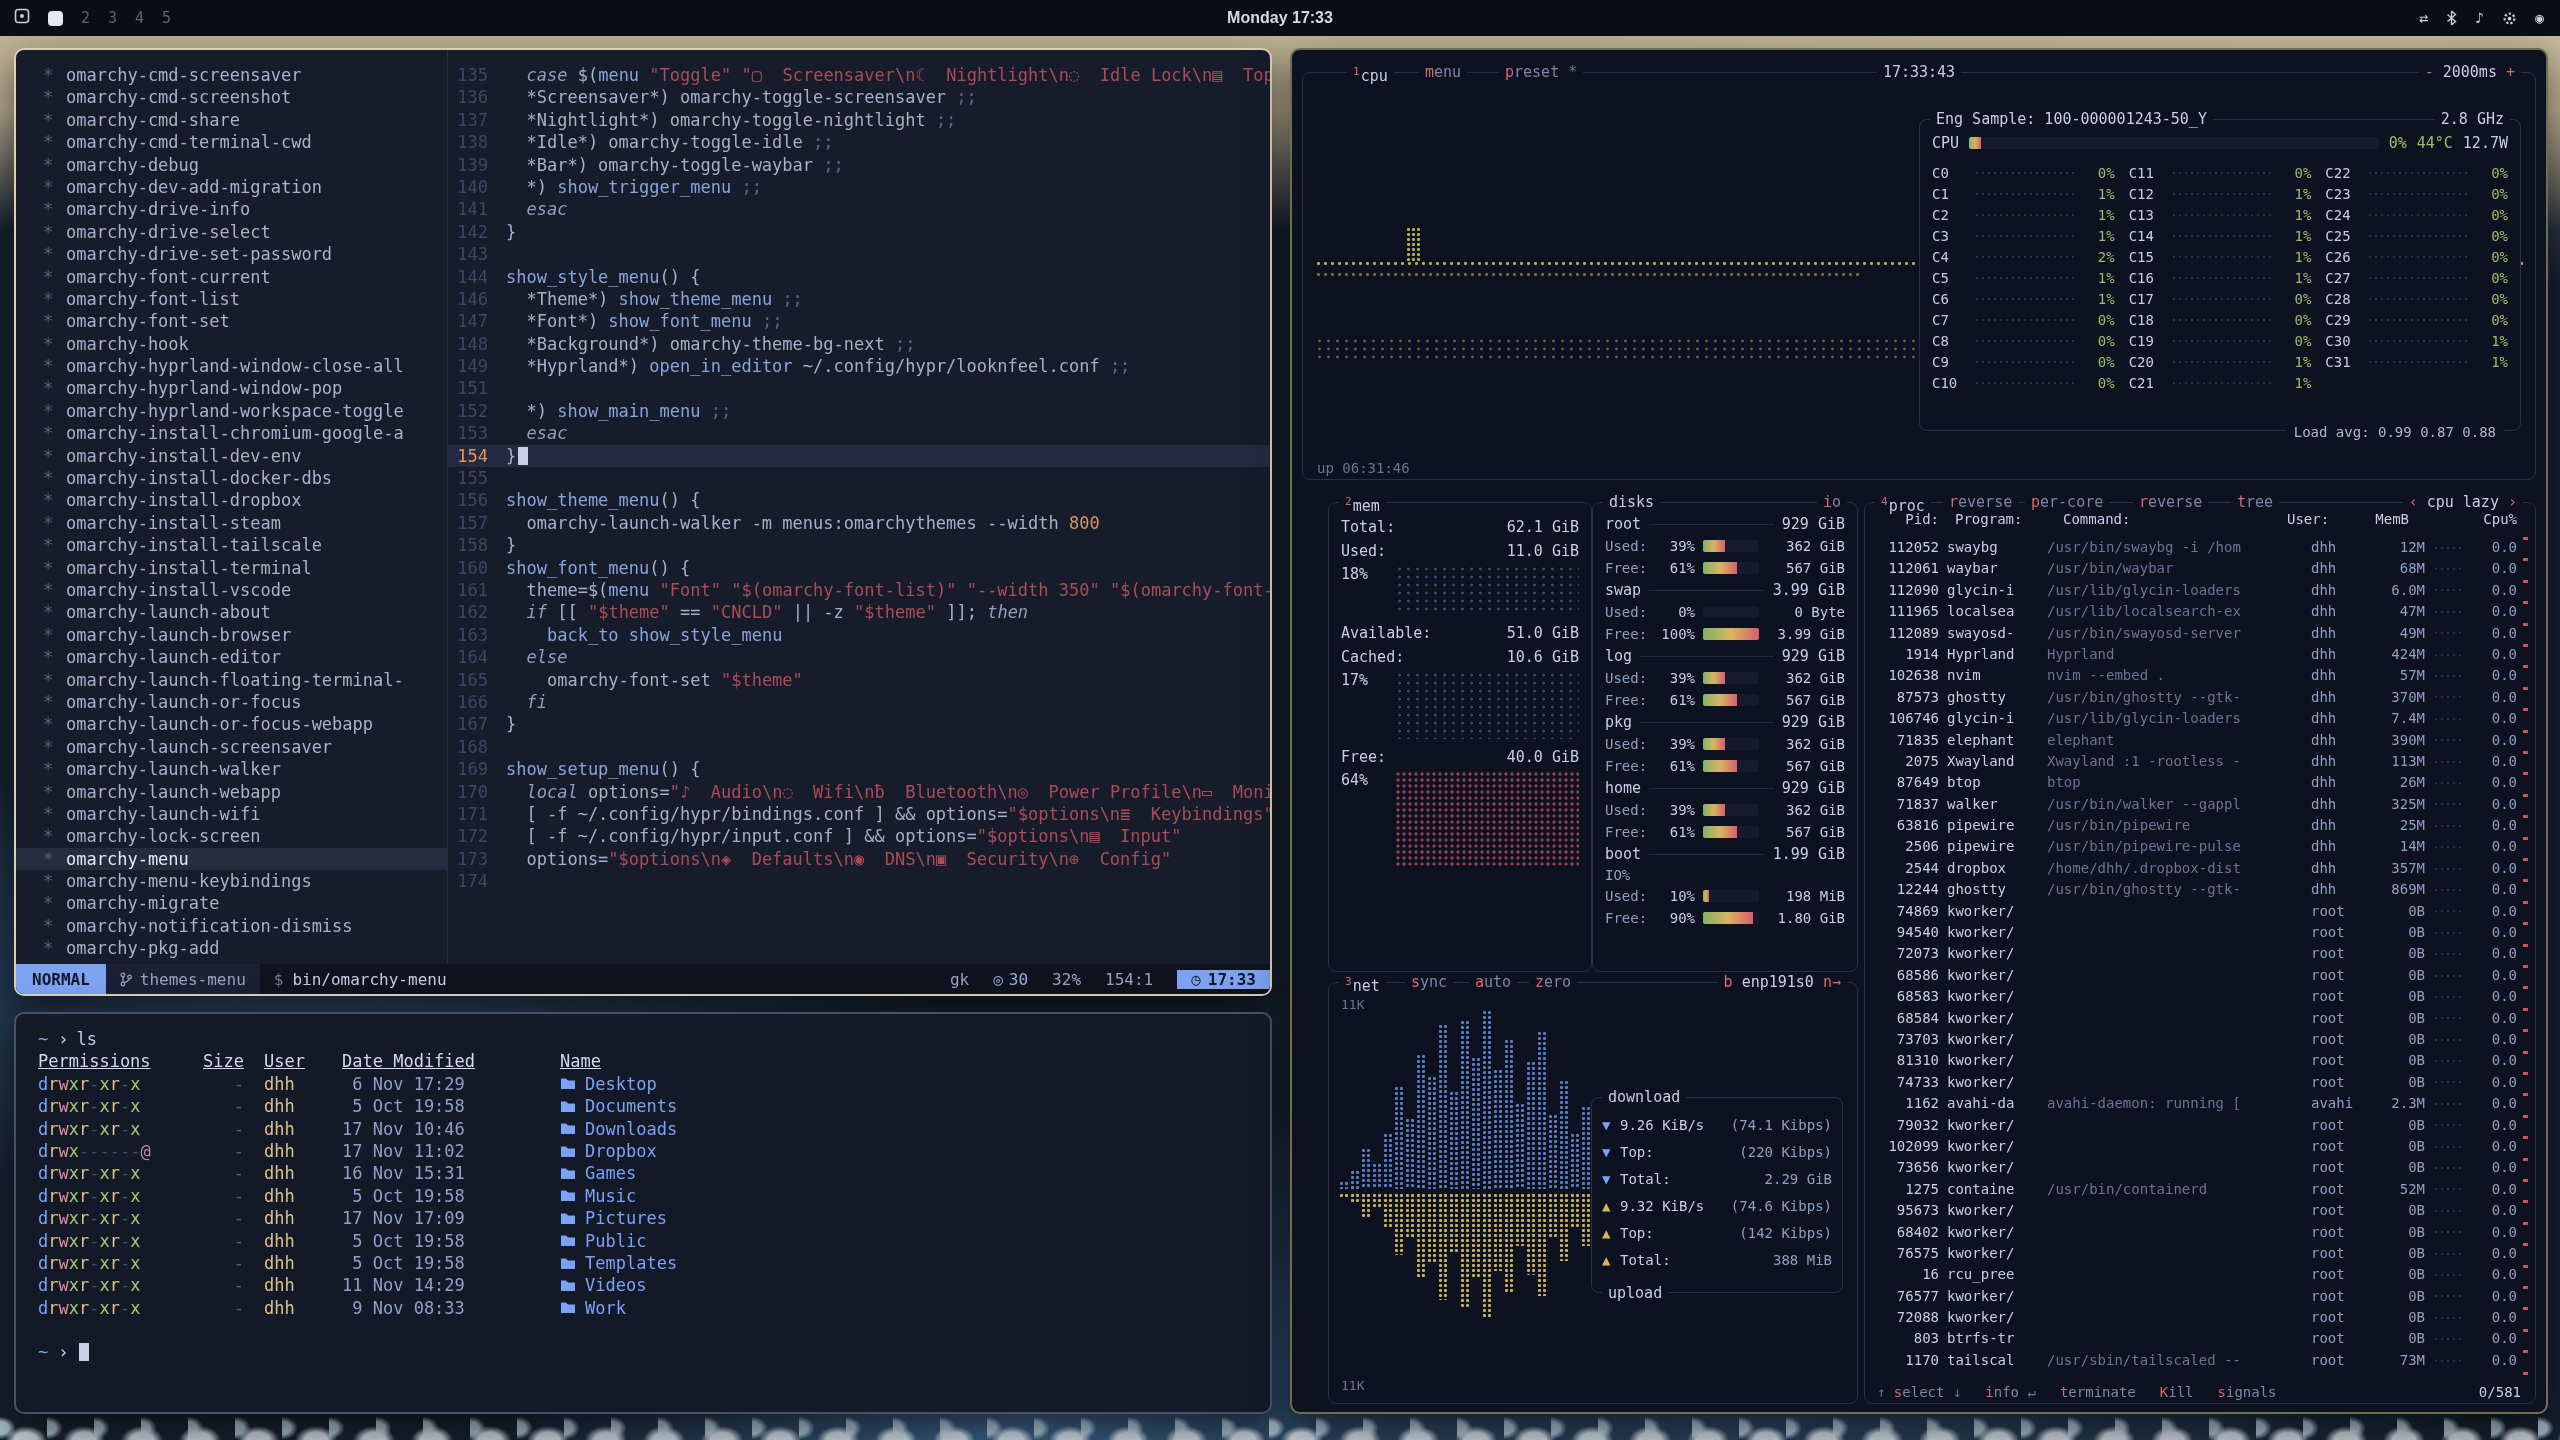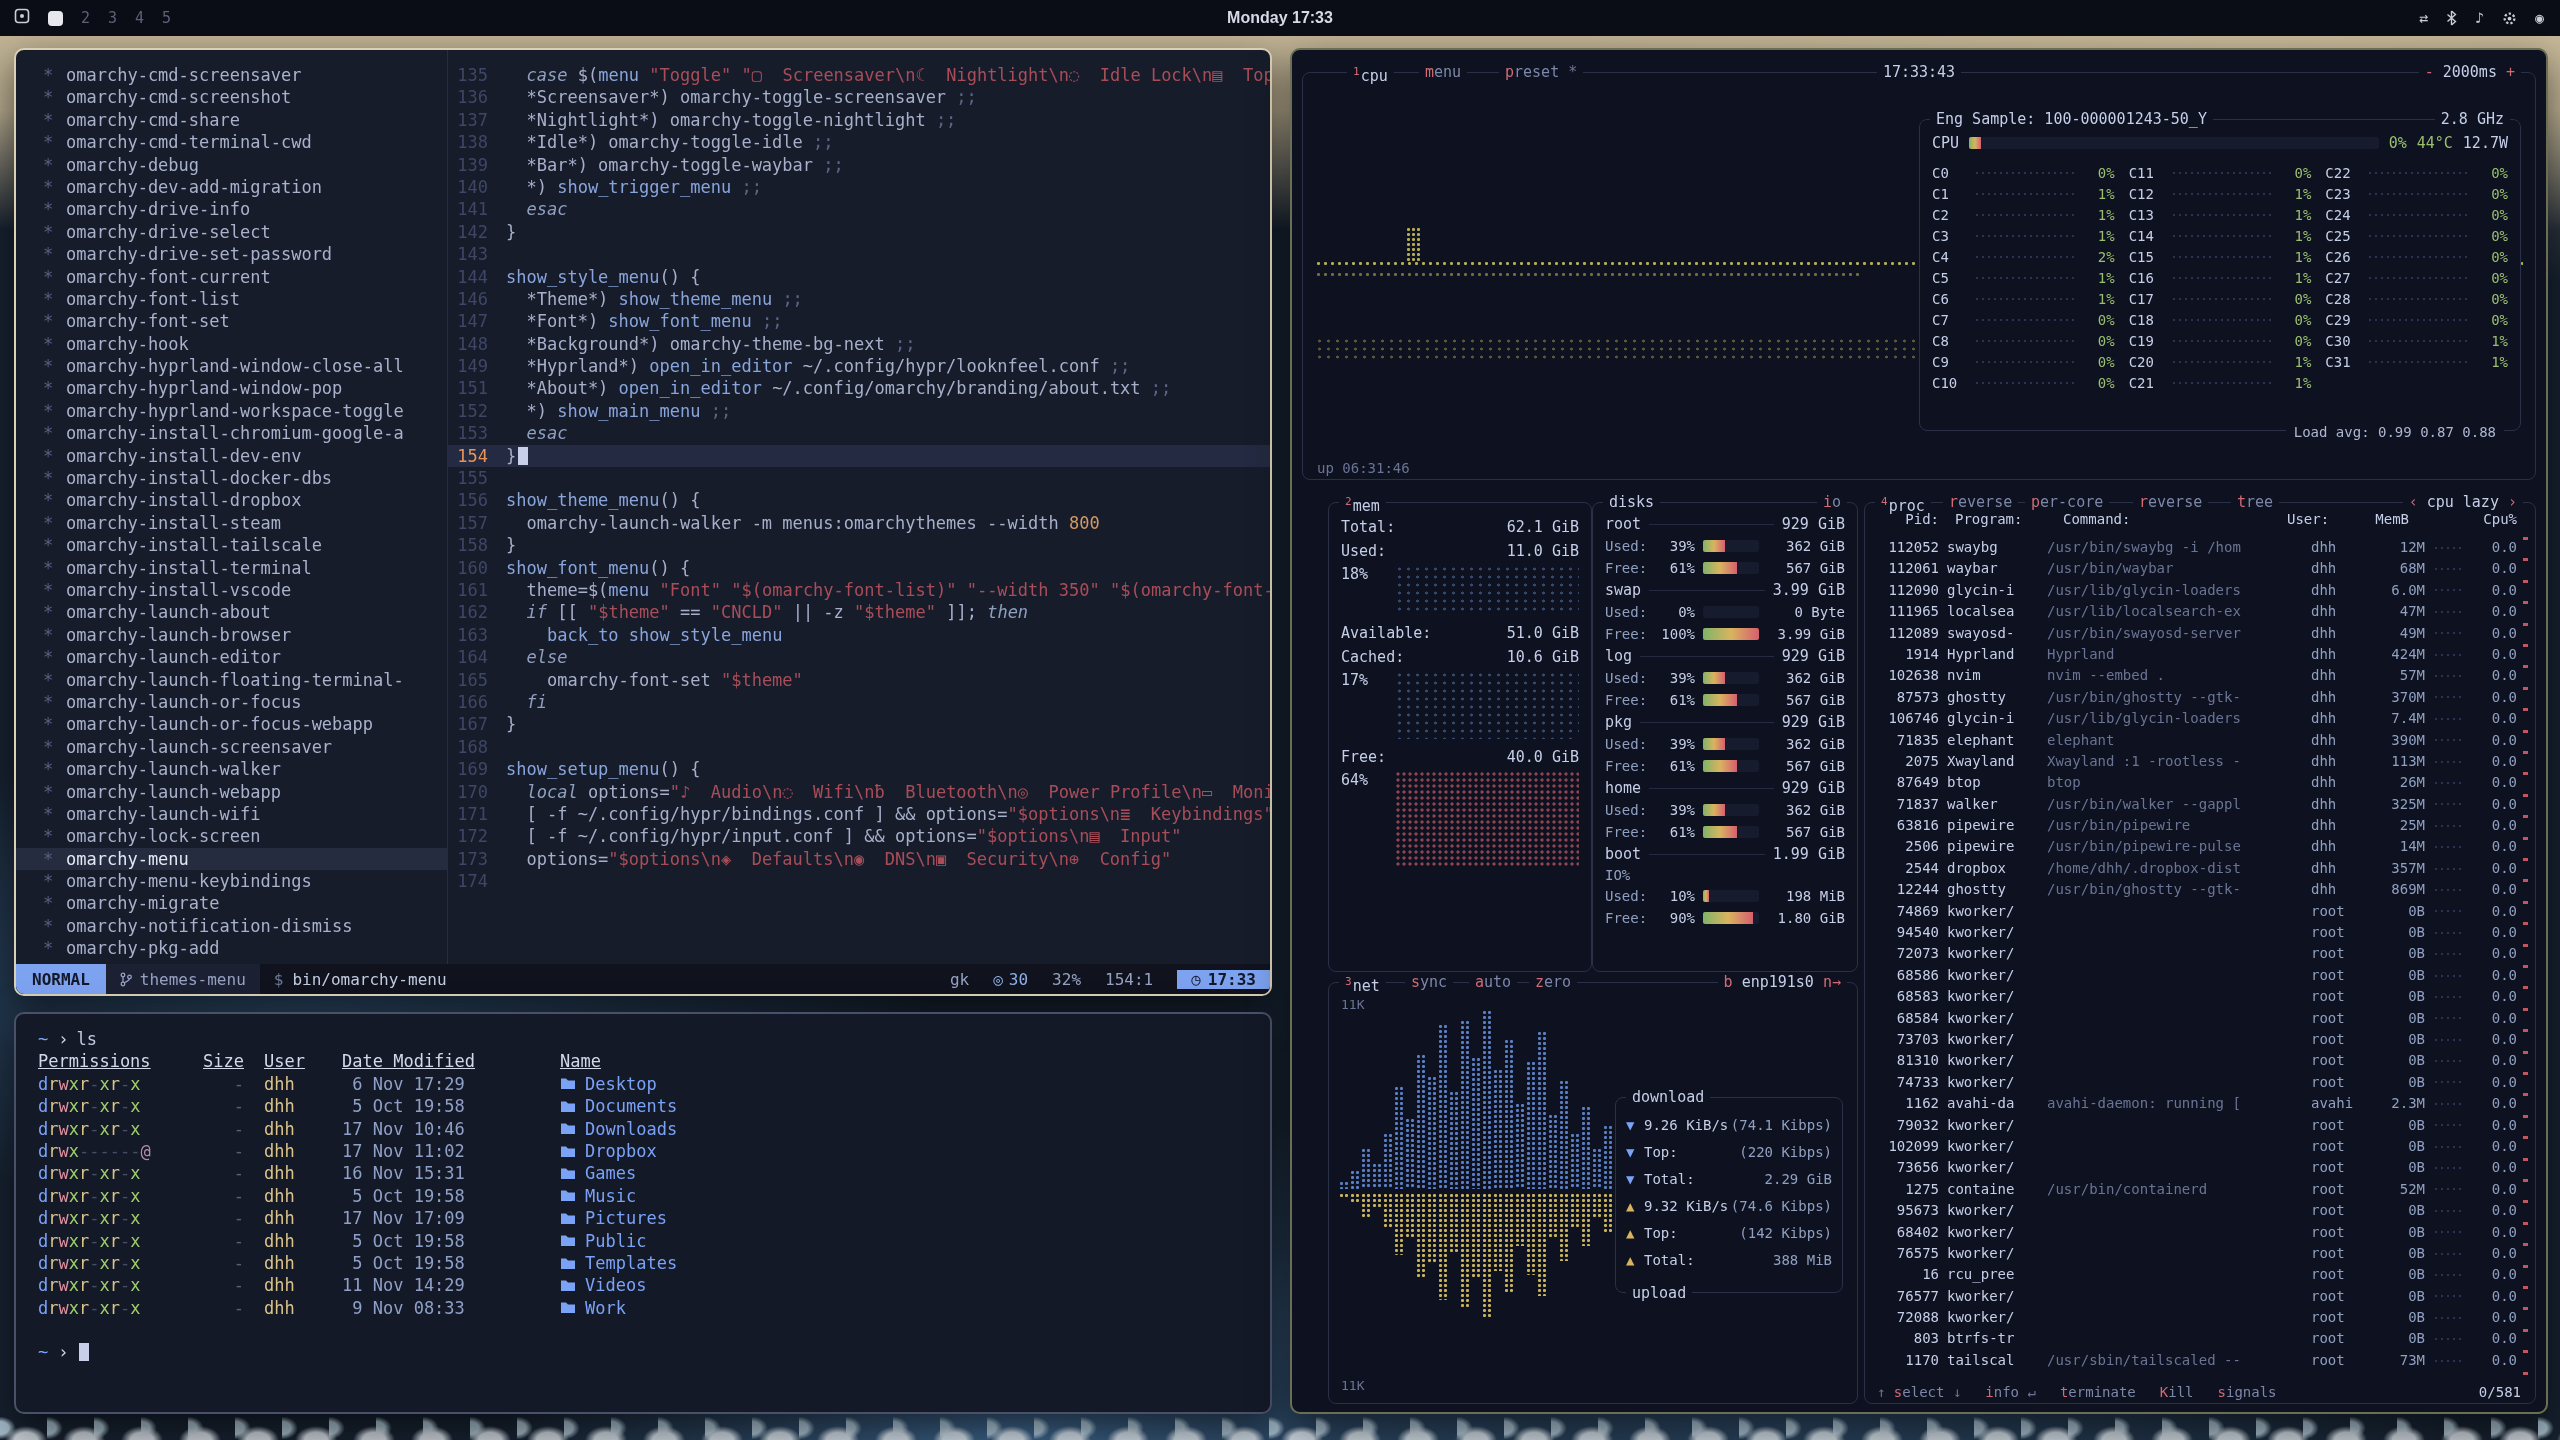--- a/index.html
+++ b/index.html
@@ -137,21 +137,21 @@
 
   .net-box{left:36px;top:932px;width:530px;height:422px}
   .ng{position:absolute;left:10px;right:10px;display:flex;align-items:flex-end;gap:2px;overflow:hidden}
   .ng-down{top:18px;height:188px}
   .ng-up{top:210px;height:178px;align-items:flex-start}
   .ng i{flex:0 0 9px}
   .ng-down i{background-image:radial-gradient(circle,#5b7fc4 1.3px,transparent 1.7px);background-size:5px 5px}
   .ng-up i{background-image:radial-gradient(circle,#c9b45c 1.3px,transparent 1.7px);background-size:5px 5px}
   .net-scale{position:absolute;left:12px;color:#6a7494;font-size:13px;z-index:2}
   .ns-top{top:14px}.ns-bottom{bottom:10px}
-  .net-inset{position:absolute;right:14px;top:114px;width:228px;height:196px;border:1px solid #2a3048;border-radius:8px;background:#0d1120;z-index:3;padding:14px 10px 10px}
+  .net-inset{position:absolute;right:14px;top:114px;width:252px;height:196px;border:1px solid #2a3048;border-radius:8px;background:#0d1120;z-index:3;padding:14px 10px 10px}
   .ni-line{display:flex;align-items:center;line-height:27px;font-size:14px}
   .ni-line .arr{width:18px}
   .ni-line .lab{color:#c6cfe8}
   .ni-line .val{margin-left:auto;color:#8fa0c0}
 
   .proc-box{left:572px;top:452px;width:672px;height:902px}
   .proc-head{position:absolute;left:10px;right:18px;top:8px;display:grid;
     grid-template-columns:64px 92px 1fr 56px 50px 30px 46px;column-gap:16px;color:#c6cfe8;font-size:14px}
   .proc-rows{position:absolute;left:10px;right:18px;top:34px;bottom:28px;overflow:hidden}
   .proc-row{display:grid;grid-template-columns:64px 92px 1fr 56px 50px 30px 46px;column-gap:8px;height:21.4px;line-height:21.4px;font-size:14px}
@@ -263,21 +263,21 @@
         <div class="code-line"><span class="lnum">139</span><span class="ltext">  *Bar*) omarchy-toggle-waybar <span class="pun">;;</span></span></div>
         <div class="code-line"><span class="lnum">140</span><span class="ltext">  *) <span class="fn">show_trigger_menu</span> <span class="pun">;;</span></span></div>
         <div class="code-line"><span class="lnum">141</span><span class="ltext">  <span class="kw">esac</span></span></div>
         <div class="code-line"><span class="lnum">142</span><span class="ltext">}</span></div>
         <div class="code-line"><span class="lnum">143</span><span class="ltext"></span></div>
         <div class="code-line"><span class="lnum">144</span><span class="ltext"><span class="fn">show_style_menu</span>() {</span></div>
         <div class="code-line"><span class="lnum">146</span><span class="ltext">  *Theme*) <span class="fn">show_theme_menu</span> <span class="pun">;;</span></span></div>
         <div class="code-line"><span class="lnum">147</span><span class="ltext">  *Font*) <span class="fn">show_font_menu</span> <span class="pun">;;</span></span></div>
         <div class="code-line"><span class="lnum">148</span><span class="ltext">  *Background*) omarchy-theme-bg-next <span class="pun">;;</span></span></div>
         <div class="code-line"><span class="lnum">149</span><span class="ltext">  *Hyprland*) <span class="fn">open_in_editor</span> ~/.config/hypr/looknfeel.conf <span class="pun">;;</span></span></div>
-        <div class="code-line"><span class="lnum">151</span><span class="ltext">  *About*) <span class="fn">open_in_editor</span> ~/.config/omarchy/branding/about.txt <span class="pun">;;</span></span></div>
+        <div class="code-line"><span class="lnum">151</span></div>
         <div class="code-line"><span class="lnum">152</span><span class="ltext">  *) <span class="fn">show_main_menu</span> <span class="pun">;;</span></span></div>
         <div class="code-line"><span class="lnum">153</span><span class="ltext">  <span class="kw">esac</span></span></div>
         <div class="code-line cur"><span class="lnum">154</span><span class="ltext">}<span class="cursor"></span></span></div>
         <div class="code-line"><span class="lnum">155</span><span class="ltext"></span></div>
         <div class="code-line"><span class="lnum">156</span><span class="ltext"><span class="fn">show_theme_menu</span>() {</span></div>
         <div class="code-line"><span class="lnum">157</span><span class="ltext">  omarchy-launch-walker -m menus:omarchythemes --width <span class="num">800</span></span></div>
         <div class="code-line"><span class="lnum">158</span><span class="ltext">}</span></div>
         <div class="code-line"><span class="lnum">160</span><span class="ltext"><span class="fn">show_font_menu</span>() {</span></div>
         <div class="code-line"><span class="lnum">161</span><span class="ltext">  theme=$(<span class="fn">menu</span> <span class="str">"Font"</span> <span class="str">"$(omarchy-font-list)"</span> <span class="str">"--width 350"</span> <span class="str">"$(omarchy-font-</span></span></div>
         <div class="code-line"><span class="lnum">162</span><span class="ltext">  <span class="kw">if</span> [[ <span class="str">"$theme"</span> == <span class="str">"CNCLD"</span> || -z <span class="str">"$theme"</span> ]]; <span class="kw">then</span></span></div>

